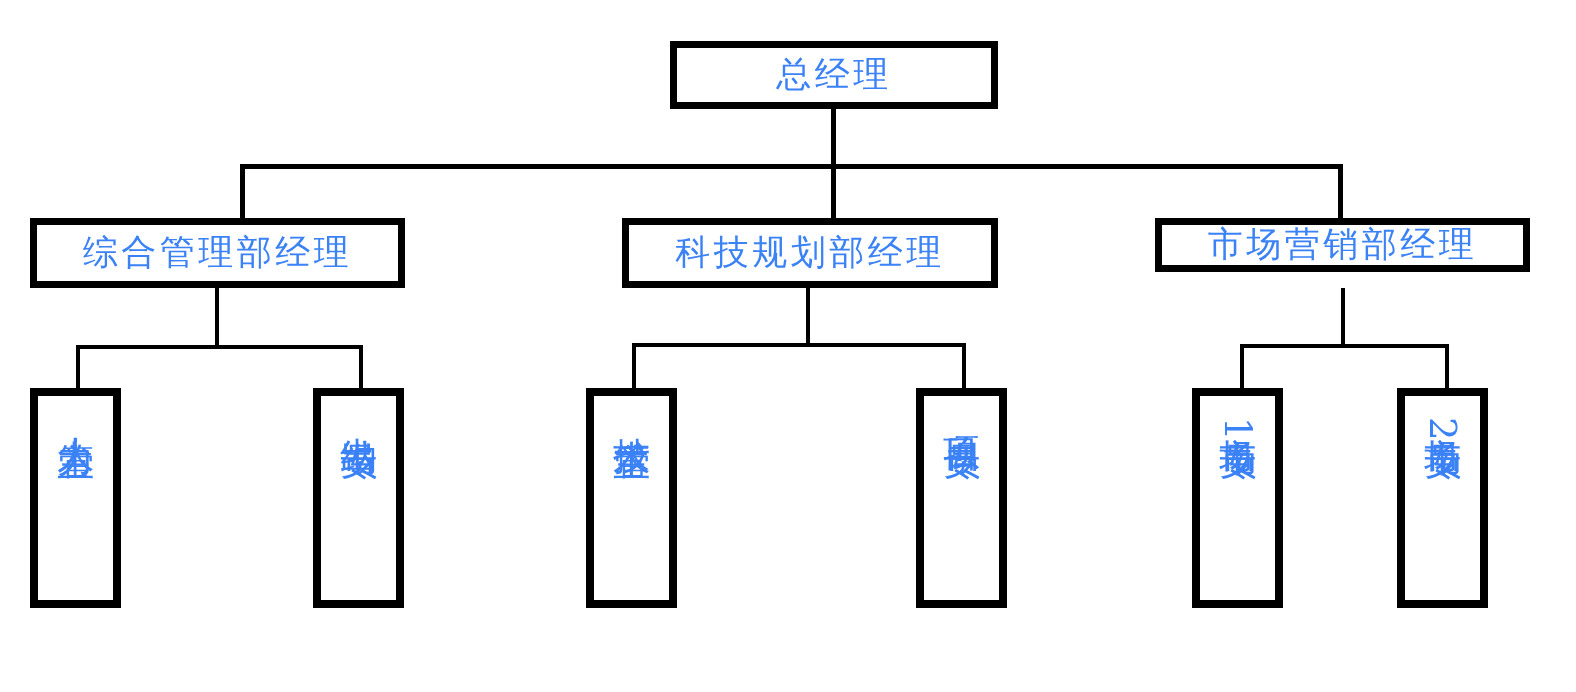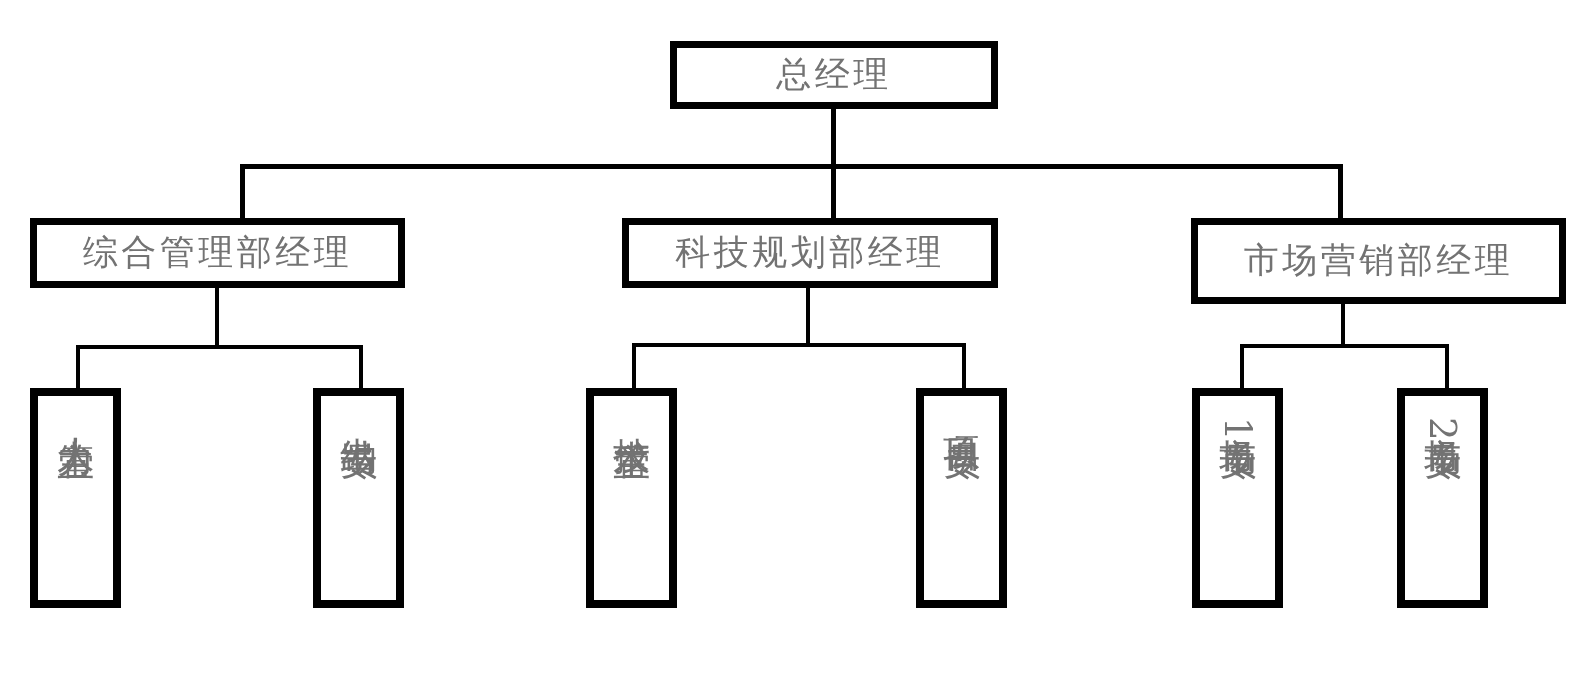--- a/index.html
+++ b/index.html
@@ -26,21 +26,21 @@
     box-sizing: border-box;
     background: #ffffff;
     border: 7px solid #000000;
     display: flex;
     align-items: center;
     justify-content: center;
     z-index: 3;
   }
   .node-label {
     display: block;
-    color: #737373;
+    color: #3b82f6;
     letter-spacing: 0.10em;
     line-height: 1.12;
     white-space: nowrap;
   }
 
   
   .node.horizontal .node-label {
     font-size: 35px;
   }
 
@@ -105,21 +105,21 @@
   </div>
 
   <div class="node horizontal" style="left:622px; top:218px; width:376px; height:70px;">
     <span class="node-label">科技规划部经理</span>
   </div>
 
   <div class="node horizontal" style="left:30px; top:218px; width:375px; height:70px;">
     <span class="node-label">综合管理部经理</span>
   </div>
 
-  <div class="node horizontal" style="left:1155px; top:218px; width:375px; height:86px;margin-left:36px;">
+  <div class="node horizontal" style="left:1155px; top:218px; width:375px; height:54px;">
     <span class="node-label">市场营销部经理</span>
   </div>
 
   <div class="node vertical" style="left:30px; top:388px; width:91px; height:220px;">
     <span class="node-label">人力主管</span>
   </div>
 
   <div class="node vertical" style="left:313px; top:388px; width:91px; height:220px;">
     <span class="node-label">出纳专员</span>
   </div>

